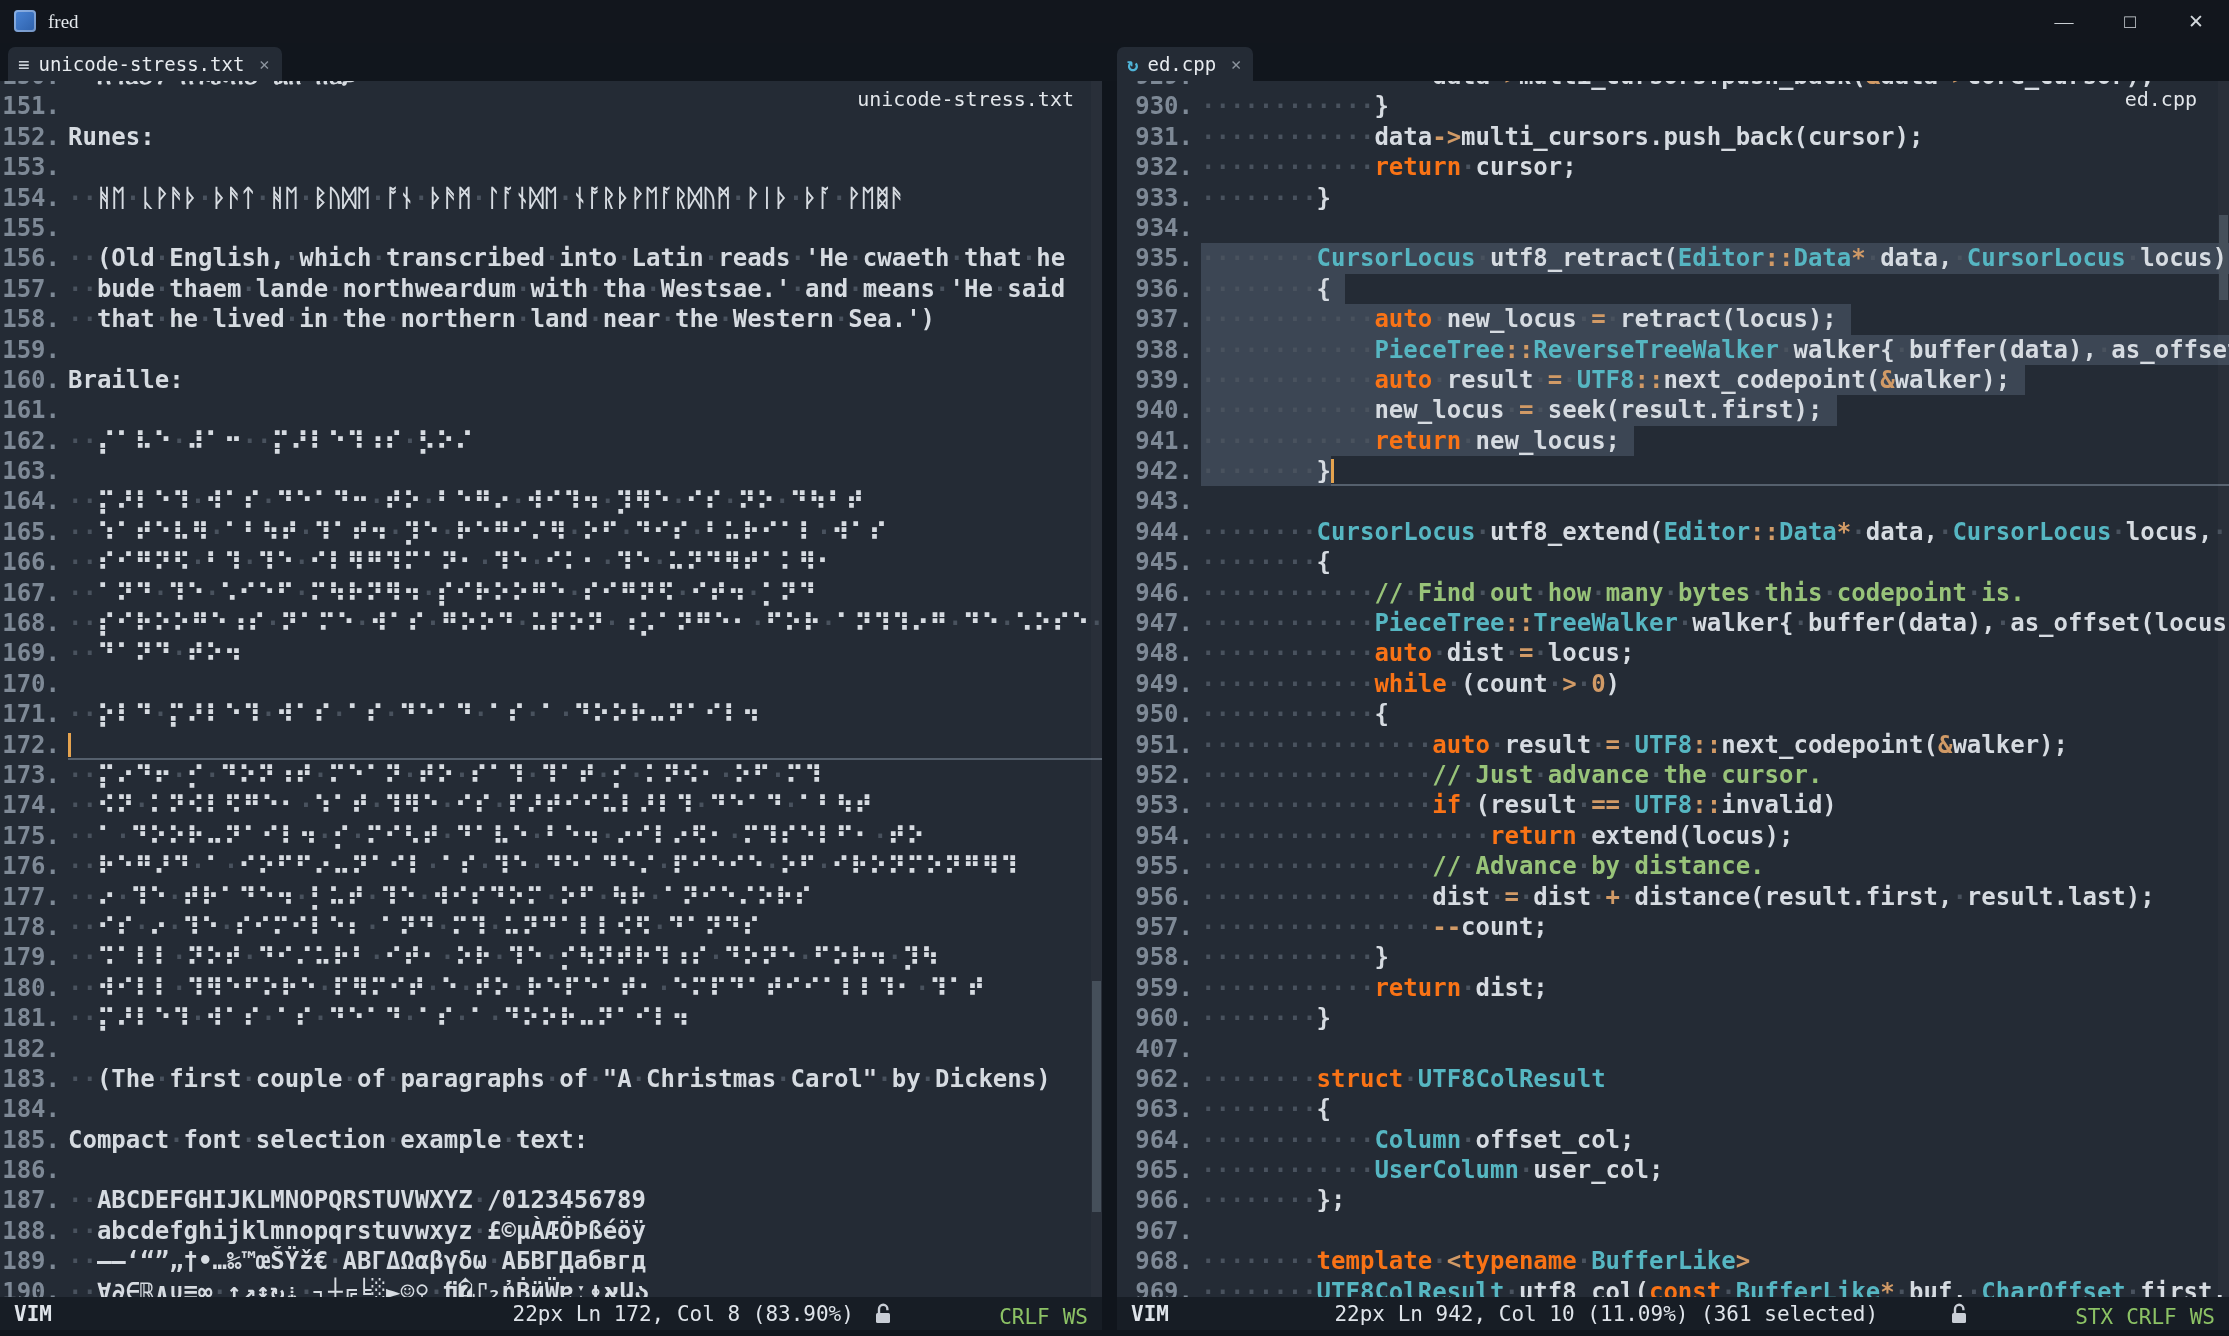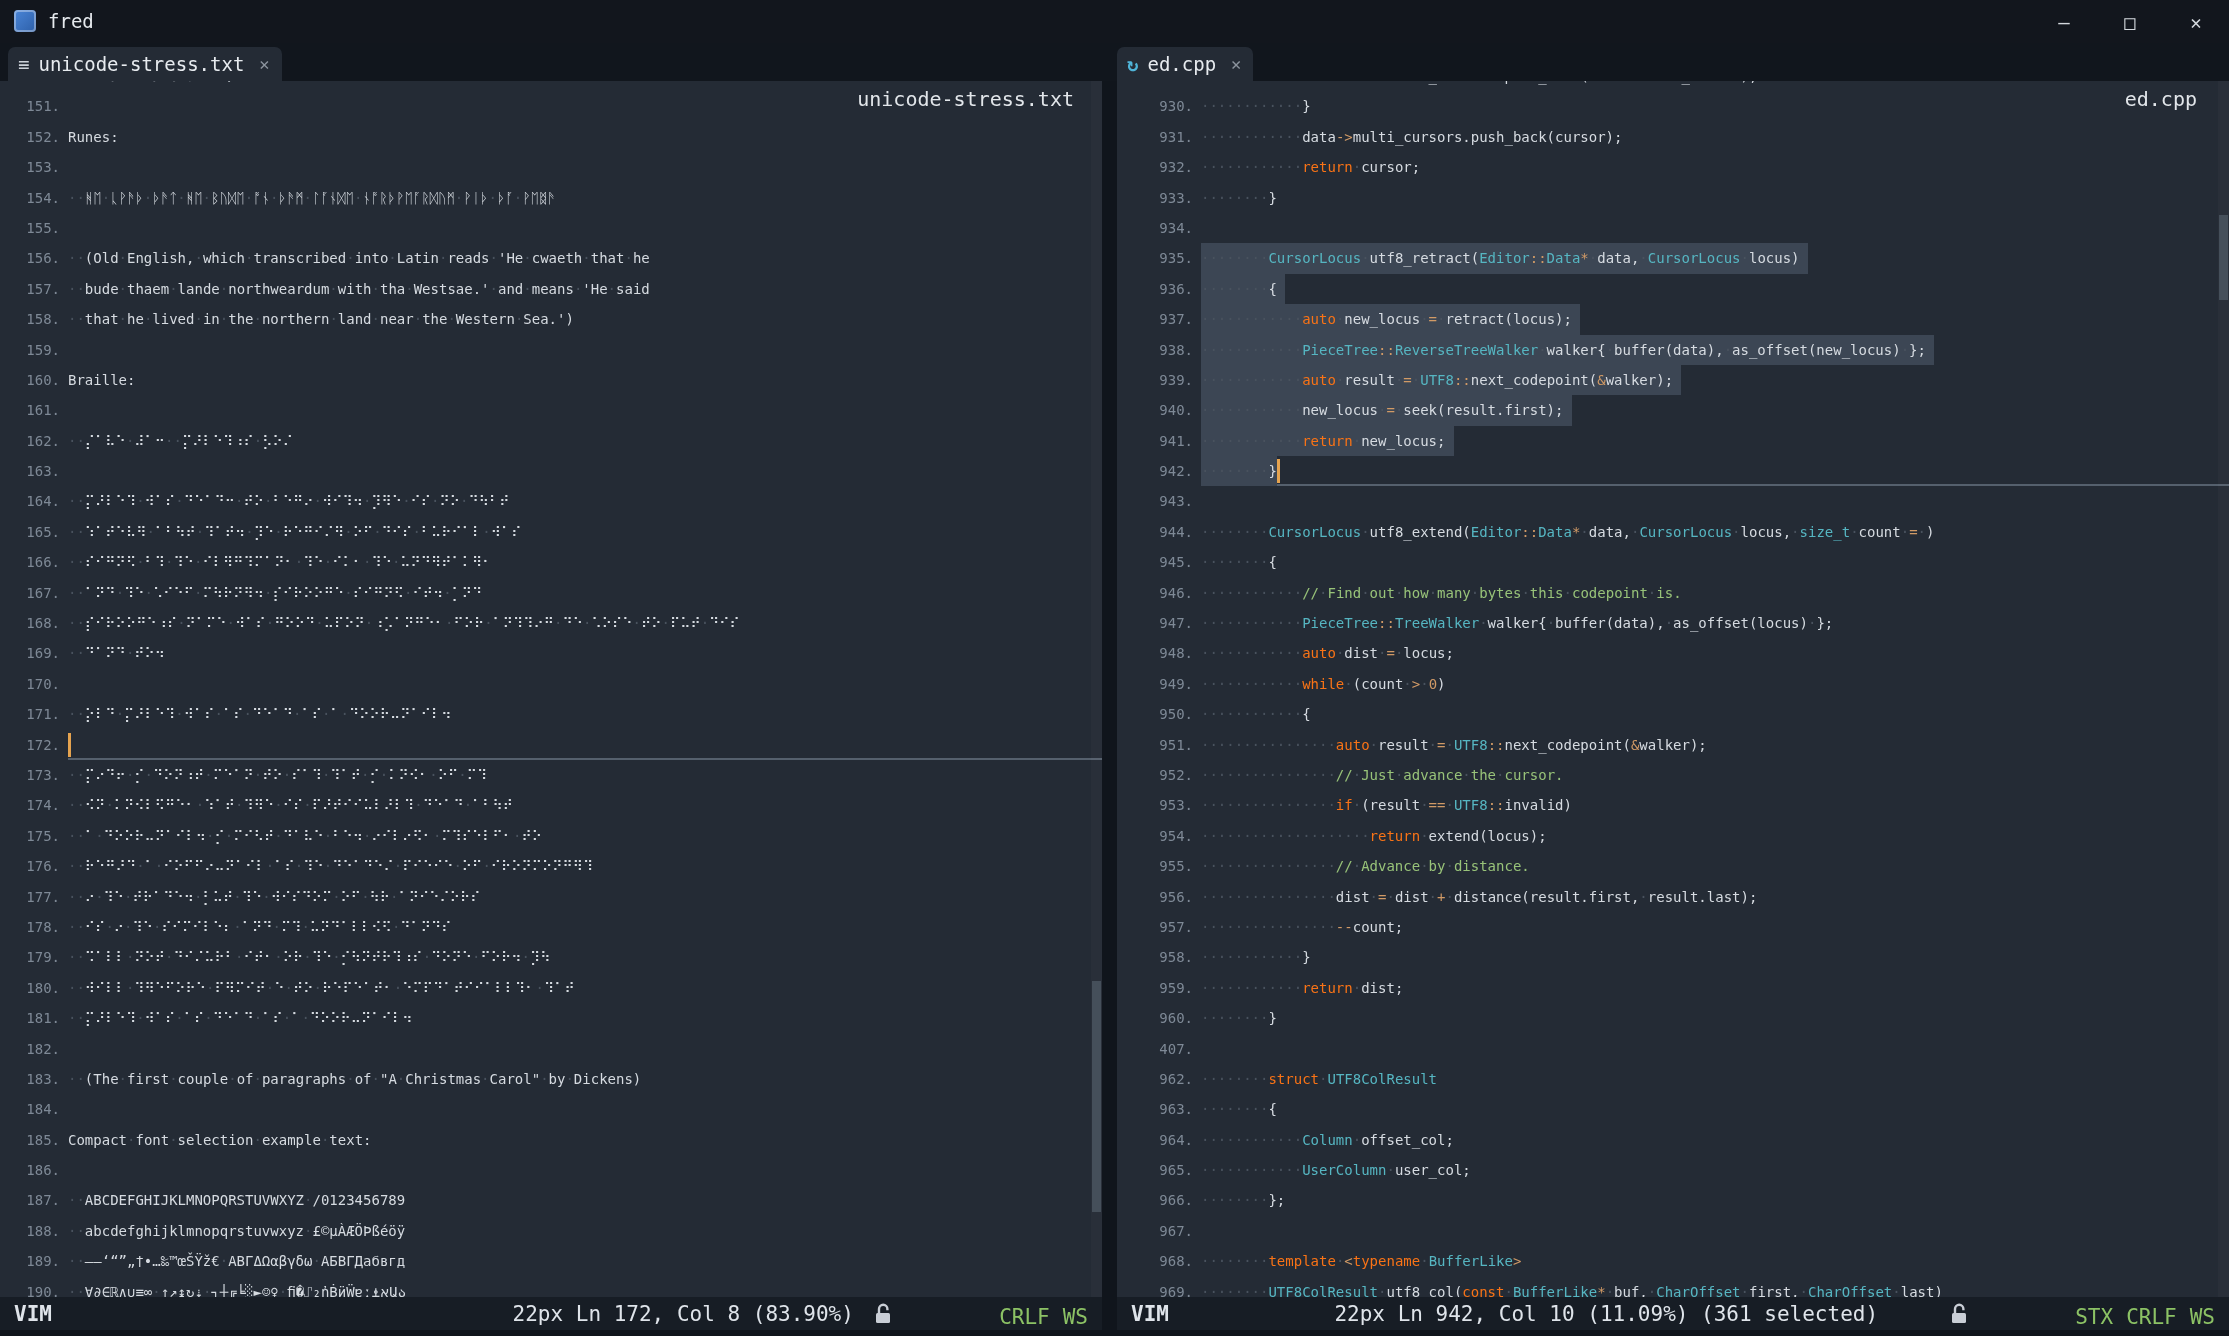--- a/index.html
+++ b/index.html
@@ -1,20 +1,20 @@
 <!DOCTYPE html>
 <html><head>
 <meta charset="utf-8">
 <style>
   html,body{margin:0;padding:0;background:#05080b;}
   .window{position:relative;width:2229px;height:1336px;background:#10151c;overflow:hidden;
           font-family:"DejaVu Sans Mono","DejaVu Sans",monospace;}
 
   
-  .titlebar{position:absolute;top:0;left:0;right:0;height:43px;background:#12161d;}
+  .titlebar{position:absolute;top:0;left:0;right:0;height:43px;background:#12161d;font-family:Liberation Serif, serif;}
   .app-icon{position:absolute;left:14px;top:10px;width:22px;height:22px;border-radius:4px;
             background:linear-gradient(135deg,#4a86d8 0%,#2d5fa8 100%);
             box-shadow:inset 0 0 0 2px rgba(255,255,255,.35);}
   .win-title{position:absolute;left:48px;top:0;height:43px;line-height:43px;
              color:#e6eaee;font-size:19px;}
   .win-controls{position:absolute;right:0;top:0;height:43px;display:flex;}
   .win-btn{width:66px;height:43px;display:flex;align-items:center;justify-content:center;
            color:#d3d8dd;font-size:19px;}
 
   
@@ -25,21 +25,21 @@
   .txt-icon{color:#ccd2d9;}
   .cpp-icon{color:#4fb4d8;font-weight:bold;}
   .tab-label{color:#e7ebef;white-space:pre;}
   .tab-close{margin-left:15px;color:#8b939d;font-size:17px;}
 
   
   .editor-region{position:absolute;top:81px;left:0;right:0;bottom:39px;background:#10151c;}
   .pane{position:absolute;top:0;height:100%;background:#242b35;overflow:hidden;}
   .pane-left{left:0;width:1102px;}
   .pane-right{left:1117px;width:1112px;}
-  .lines{margin-top:-20px;font-size:14px;}
+  .lines{margin-top:-20px;font-size:24px;font-weight:bold;}
   .row{display:flex;height:30.4px;line-height:30.4px;white-space:pre;}
   .ln{flex:none;text-align:right;color:#7e8996;}
   .pane-left .ln{width:60px;}
   .pane-right .ln{width:76px;}
   .code{position:relative;flex:1;margin-left:8px;white-space:pre;overflow:hidden;color:#d6dbe1;}
   .txt{position:relative;z-index:1;}
   .sel{position:absolute;left:0;top:0;bottom:0;background:#3c4654;z-index:0;}
   .cursor{position:absolute;top:3px;bottom:3px;width:3px;background:#e5a34f;z-index:3;}
   .cur .code{box-shadow:inset 0 -2px 0 rgba(125,140,155,.55);}
   .ws{color:#49525e;}

